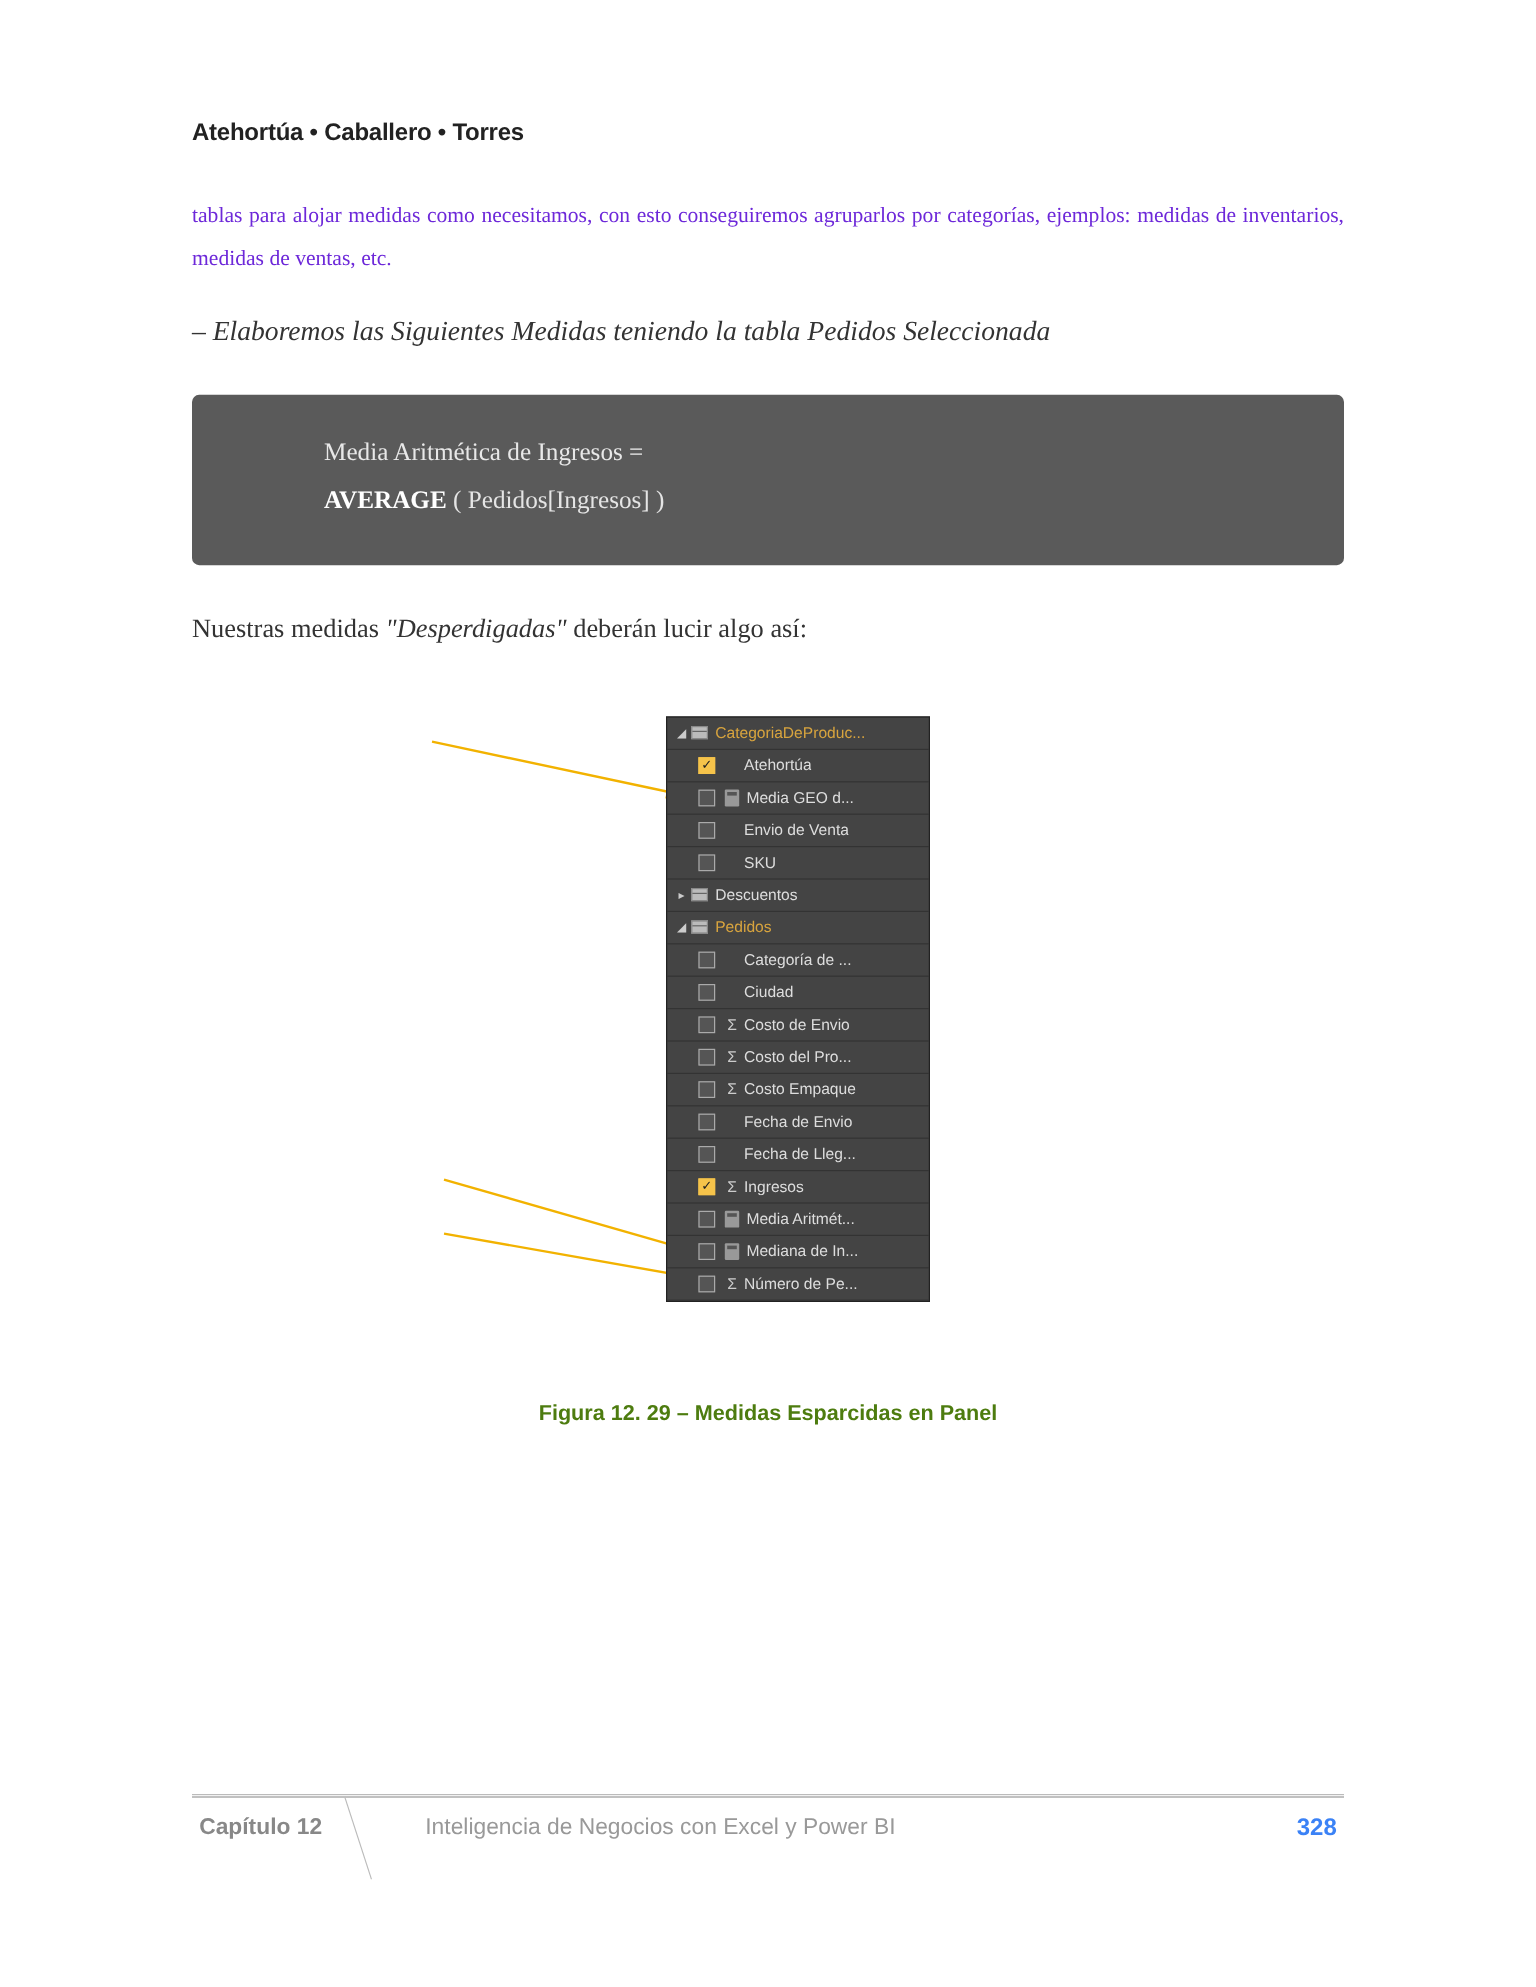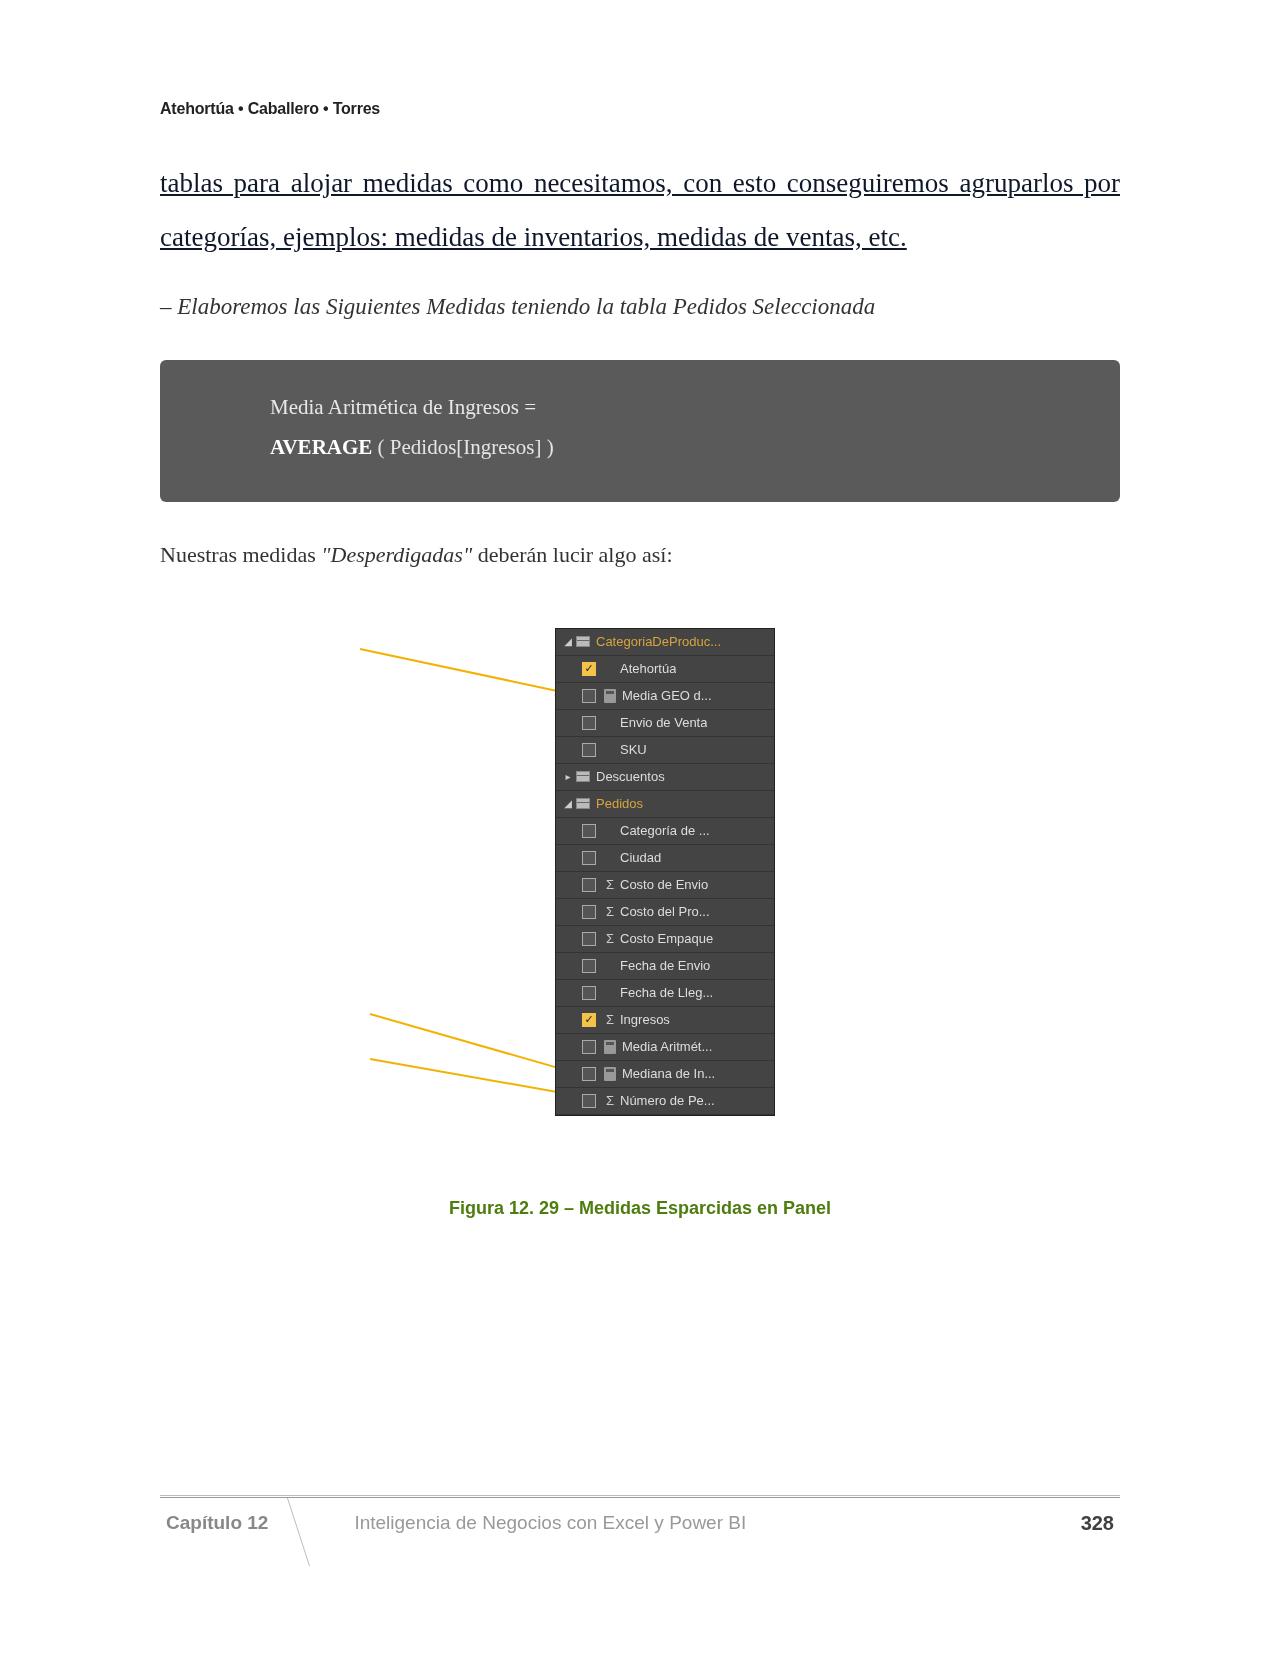--- a/index.html
+++ b/index.html
@@ -9,33 +9,32 @@
       width: 1280px;
       height: 1656px;
       position: relative;
       color: #333;
     }
     .page {
       padding: 100px 160px 0 160px;
     }
     .header-authors {
       font-family: 'Segoe UI Semibold', 'Arial Narrow', sans-serif;
-      font-size: 16px;
+      font-size: 20px;
       font-weight: 600;
       color: #222;
       margin-bottom: 38px;
       letter-spacing: -0.2px;
     }
     .body-text {
-      font-size: 27px;
+      font-size: 18px;
       line-height: 2.0;
-      color: #0f172a;
+      color: #6d28d9;
       text-align: justify;
       margin-bottom: 30px;
-      text-decoration: underline;
     }
     .instruction {
       font-size: 23px;
       font-style: italic;
       color: #333;
       margin-bottom: 40px;
     }
     .instruction .dash { font-style: normal; }
     .code-block {
       background: #5a5a5a;
@@ -202,21 +201,21 @@
       content:""; position:absolute; left:0; top:-14px; bottom:-14px; width:1px;
       background:#bbb; transform: skewX(18deg);
     }
     .book-title {
       font-size: 19px;
       color: #999;
       flex: 1;
     }
     .page-num {
       font-weight: 700;
-      color: #404040;
+      color: #3b82f6;
       font-size: 20px;
     }
   </style>
 </head>
 <body>
 
 <div class="page">
   <div class="header-authors">Atehortúa • Caballero • Torres</div>
 
   <p class="body-text">tablas para alojar medidas como necesitamos, con esto conseguiremos agruparlos por categorías, ejemplos: medidas de inventarios, medidas de ventas, etc.</p>

